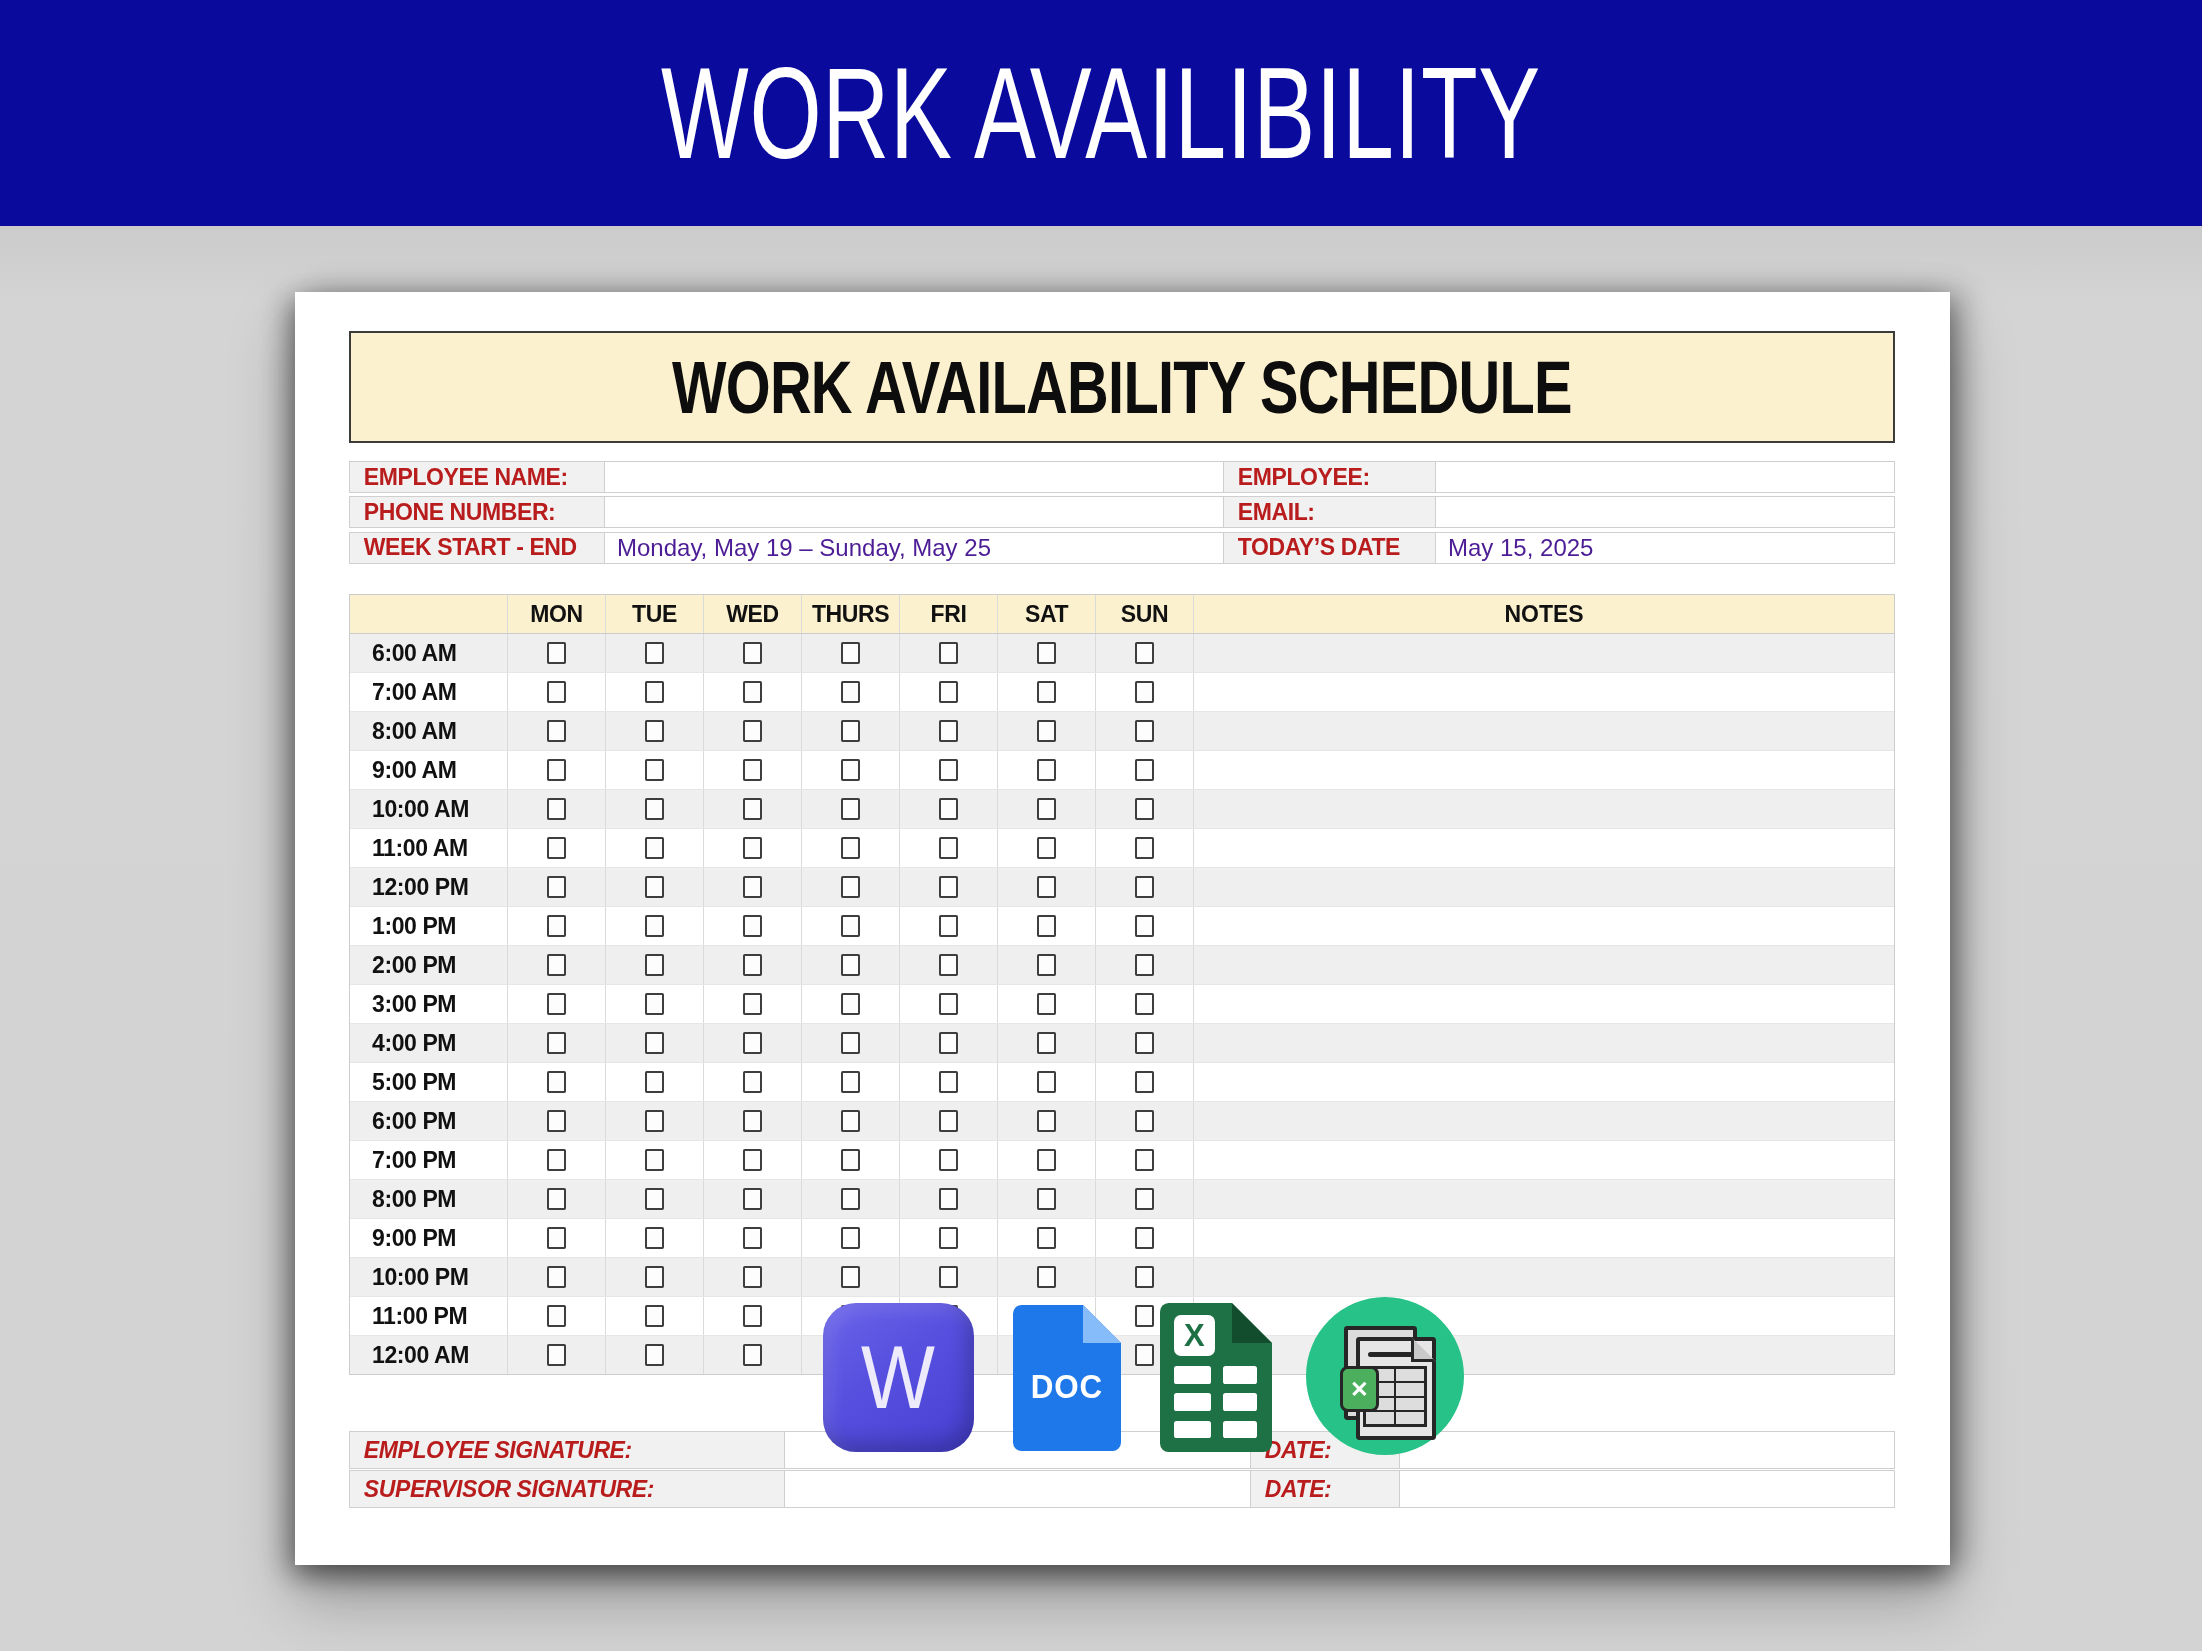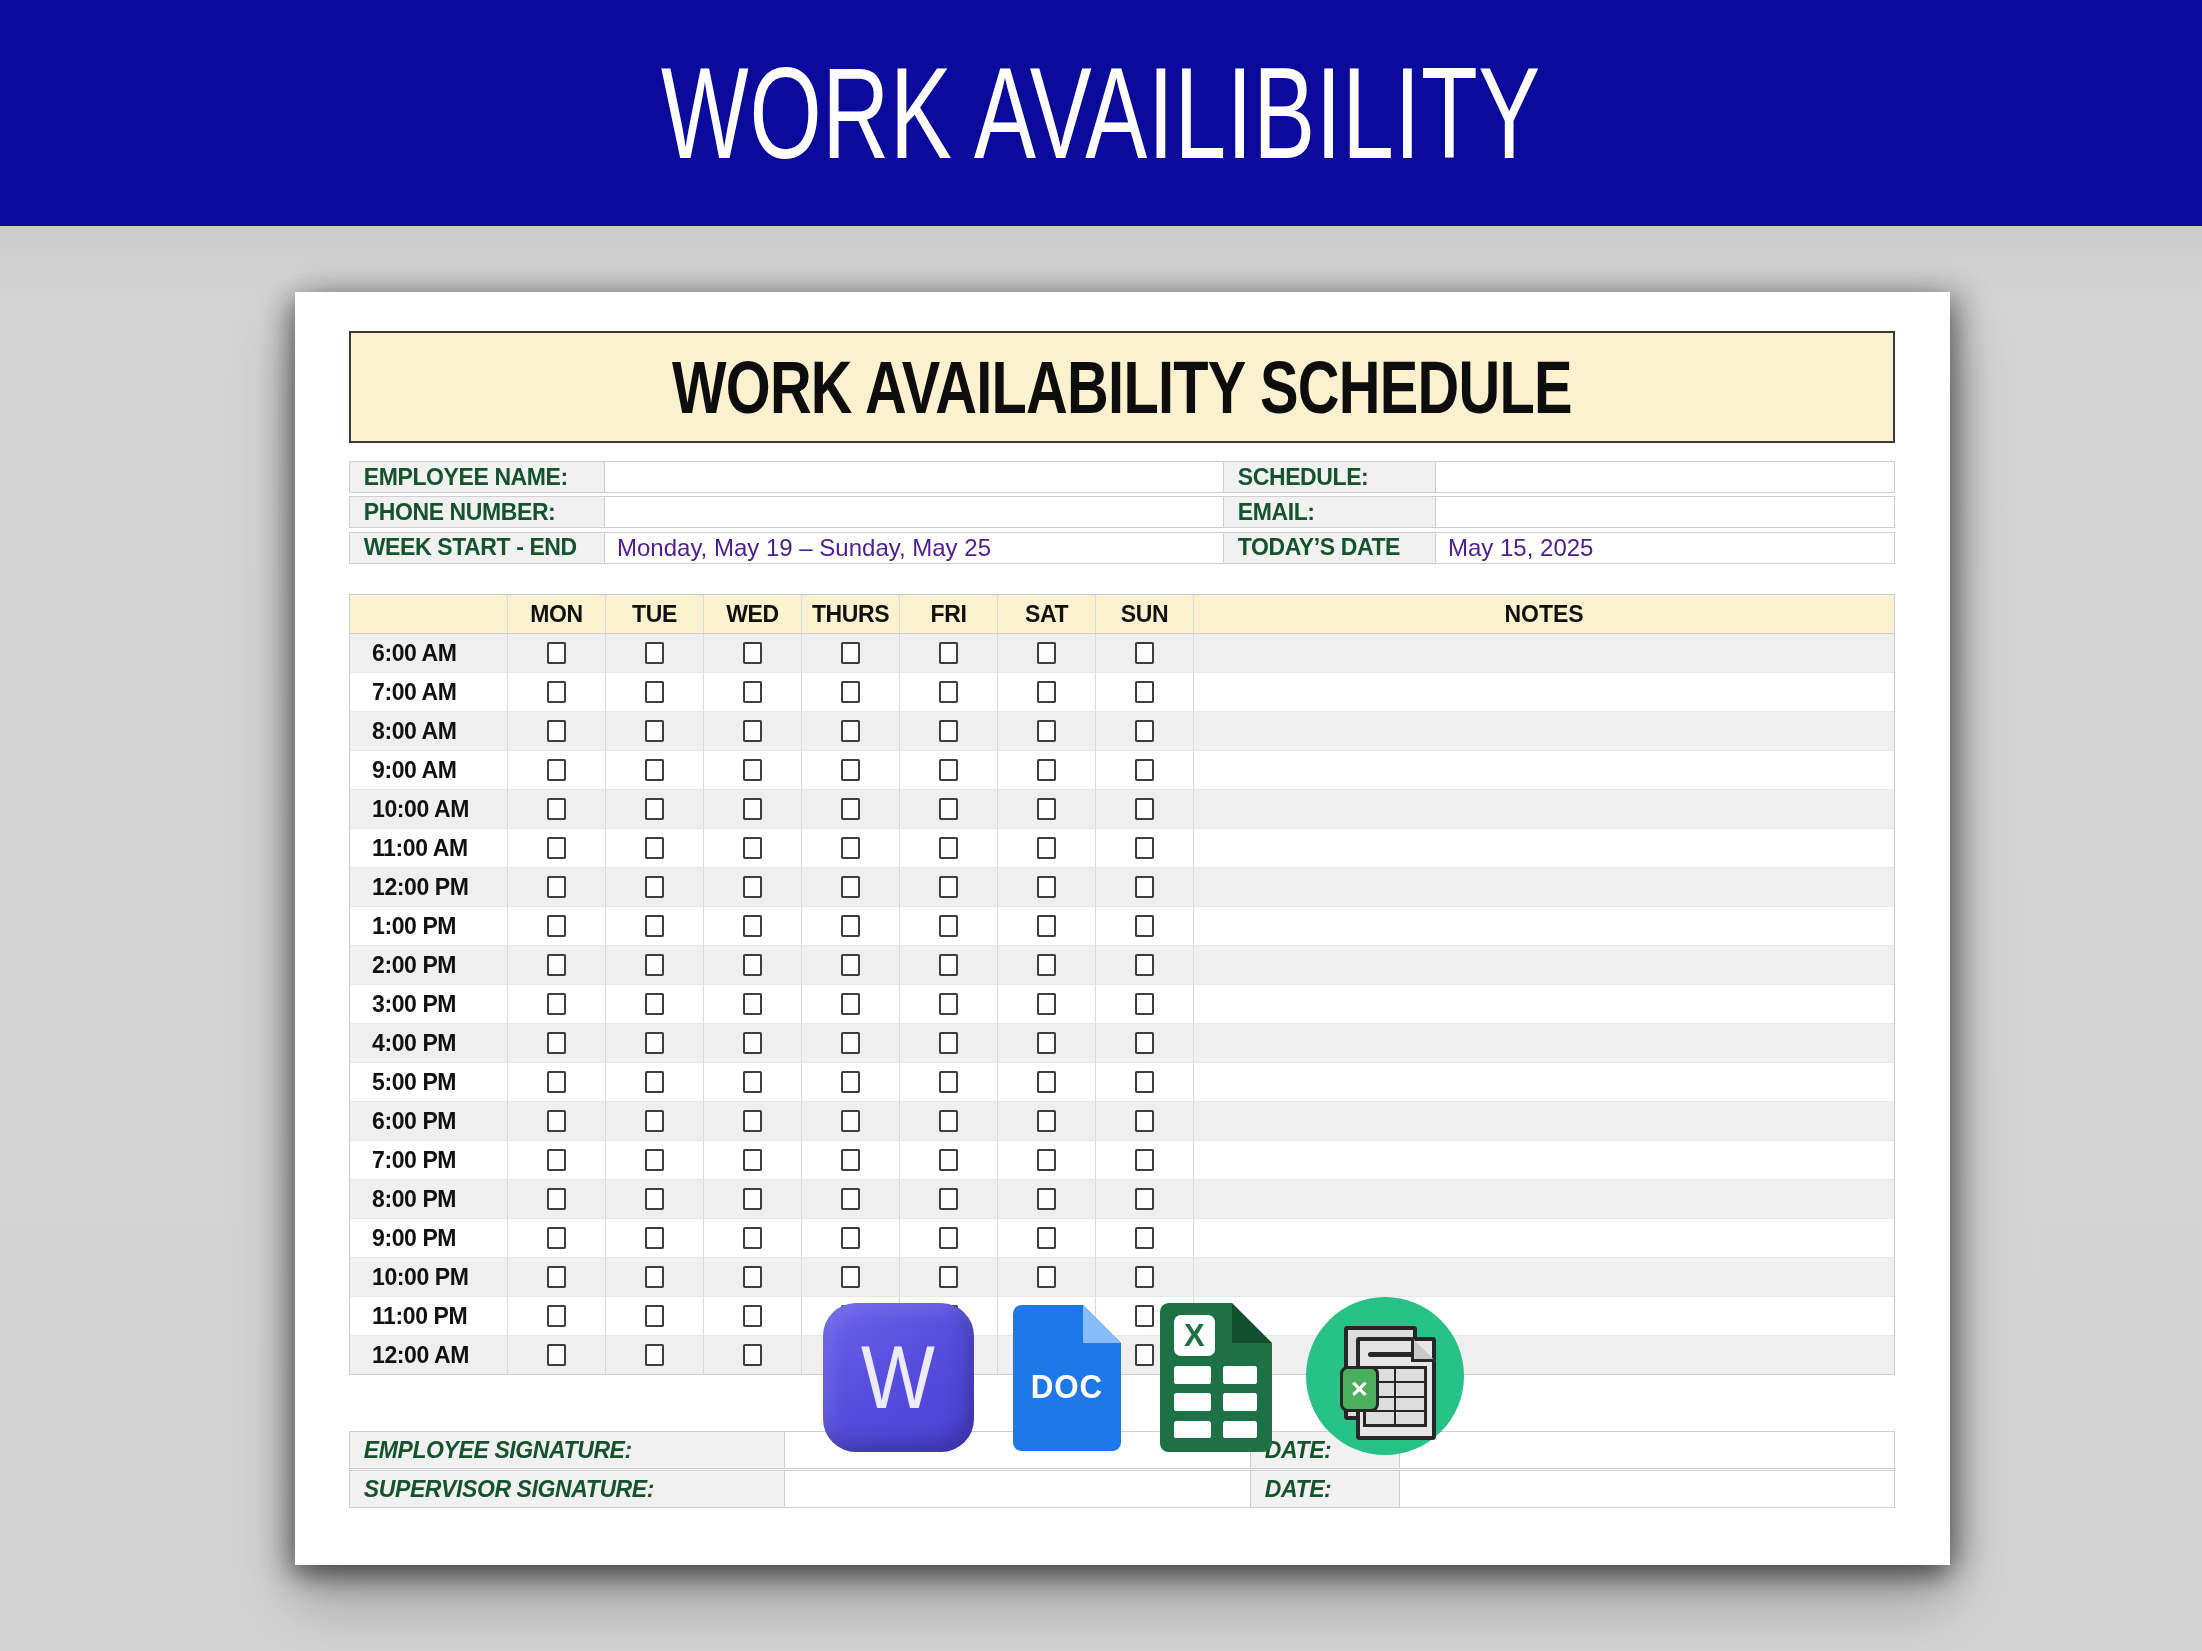--- a/index.html
+++ b/index.html
@@ -47,21 +47,21 @@
   }
 
   
   .info-table { position: absolute; left: 54px; top: 169px; width: 1546px; }
   .info-row {
     display: flex; height: 30px; margin-bottom: 3.4px;
     border: 0.9px solid #CFCFCF; background: #fff; box-sizing: content-box;
   }
   .cell { display: flex; align-items: center; box-sizing: border-box; }
   .lbl {
-    background: #F1F1F1; font-weight: bold; font-size: 23px; color: #14532d;
+    background: #F1F1F1; font-weight: bold; font-size: 23px; color: #b91c1c;
     letter-spacing: -0.4px; padding-left: 13.8px;
     border-right: 0.9px solid #CFCFCF;
   }
   .val { font-size: 24px; color: #4c1d95; padding-left: 12px; }
   .w-l1 { width: 255px; } .w-v1 { width: 619px; border-right: 0.9px solid #CFCFCF; }
   .w-l2 { width: 212px; } .w-v2 { flex: 1; }
 
   
   .schedule-table {
     position: absolute; left: 54px; top: 302px; width: 1546px;
@@ -189,21 +189,21 @@
     <div class="page">
 
       <div class="doc-title-bar">
         <span class="doc-title-text">WORK AVAILABILITY SCHEDULE</span>
       </div>
 
       <div class="info-table">
         <div class="info-row">
           <div class="cell lbl w-l1">EMPLOYEE NAME:</div>
           <div class="cell val w-v1"></div>
-          <div class="cell lbl w-l2">SCHEDULE:</div>
+          <div class="cell lbl w-l2">EMPLOYEE:</div>
           <div class="cell val w-v2"></div>
         </div>
         <div class="info-row">
           <div class="cell lbl w-l1">PHONE NUMBER:</div>
           <div class="cell val w-v1"></div>
           <div class="cell lbl w-l2">EMAIL:</div>
           <div class="cell val w-v2"></div>
         </div>
         <div class="info-row">
           <div class="cell lbl w-l1">WEEK START - END</div>

